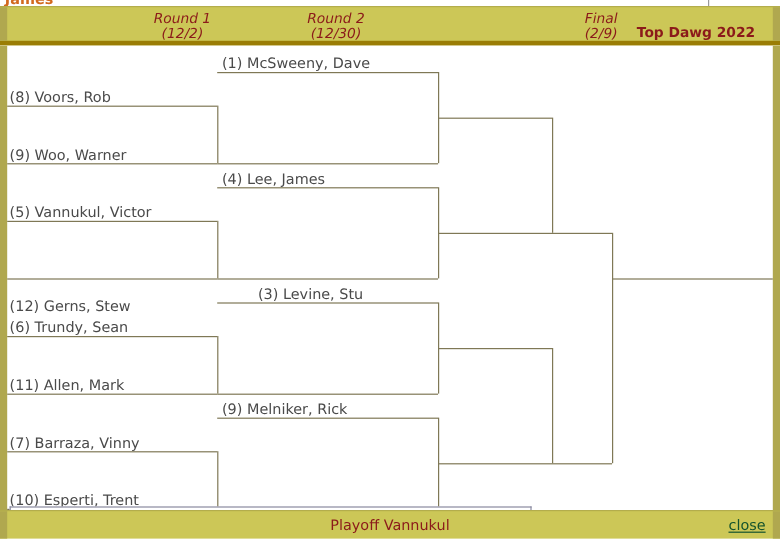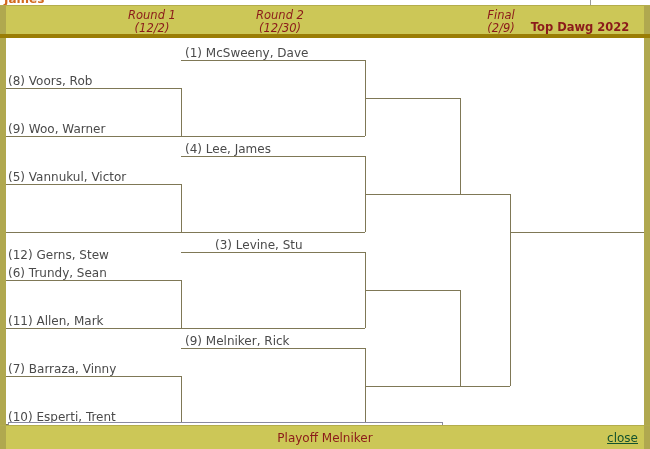--- a/index.html
+++ b/index.html
@@ -185,17 +185,17 @@
     <span class="v-line" style="left:510px;top:156px;height:192px;"></span>
 
     <span class="h-line" style="left:510px;top:194px;width:134px;"></span>
   </div>
 
   <div class="chrome-stub"></div>
 
   <div class="footer-bar">
     <span class="edge-l"></span>
     <span class="edge-r"></span>
-    <div class="footer-title">Playoff Melniker</div>
+    <div class="footer-title">Playoff Vannukul</div>
     <a class="close-link">close</a>
   </div>
 
 </div>
 
 </body></html>

